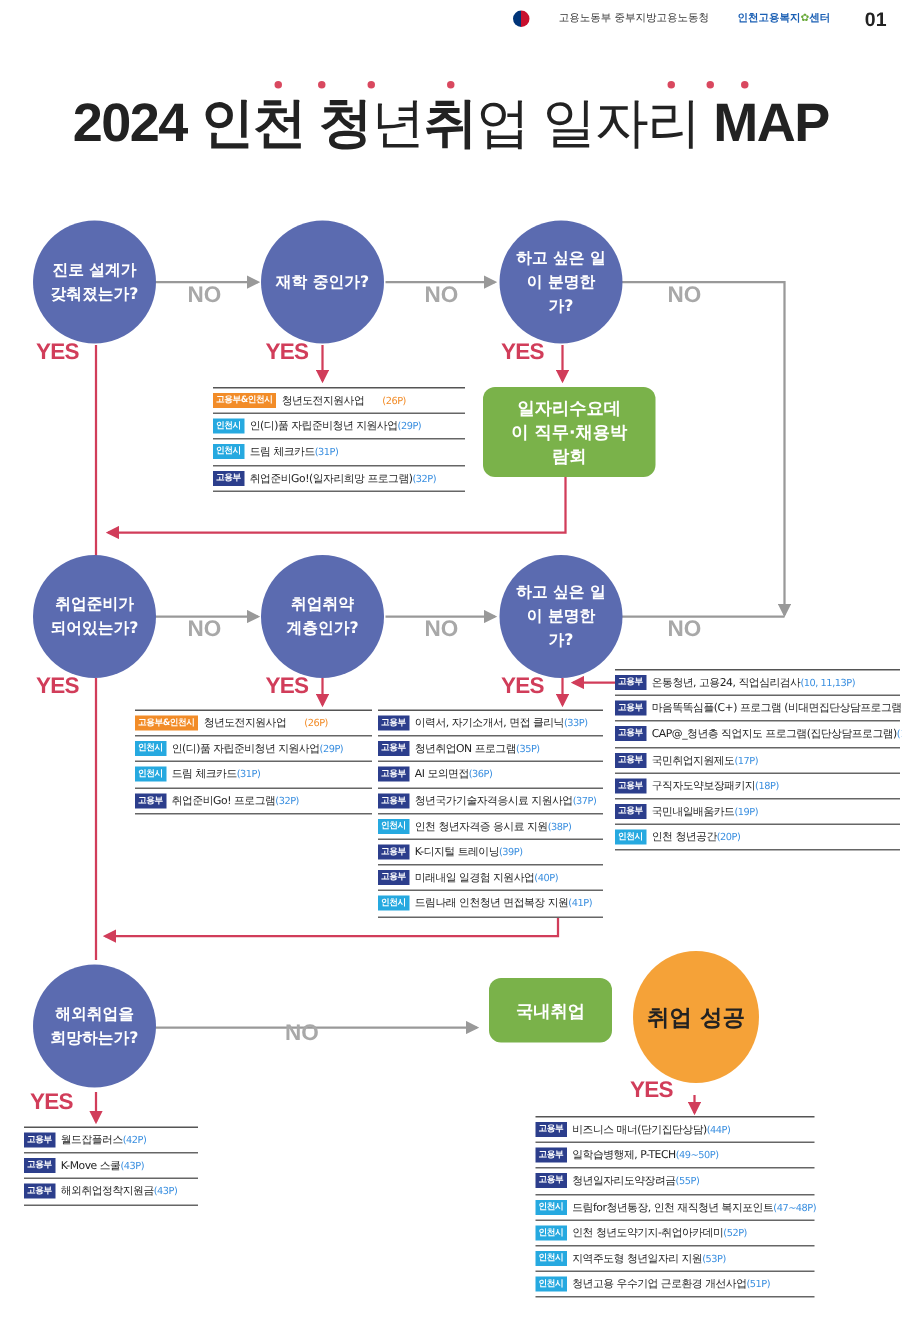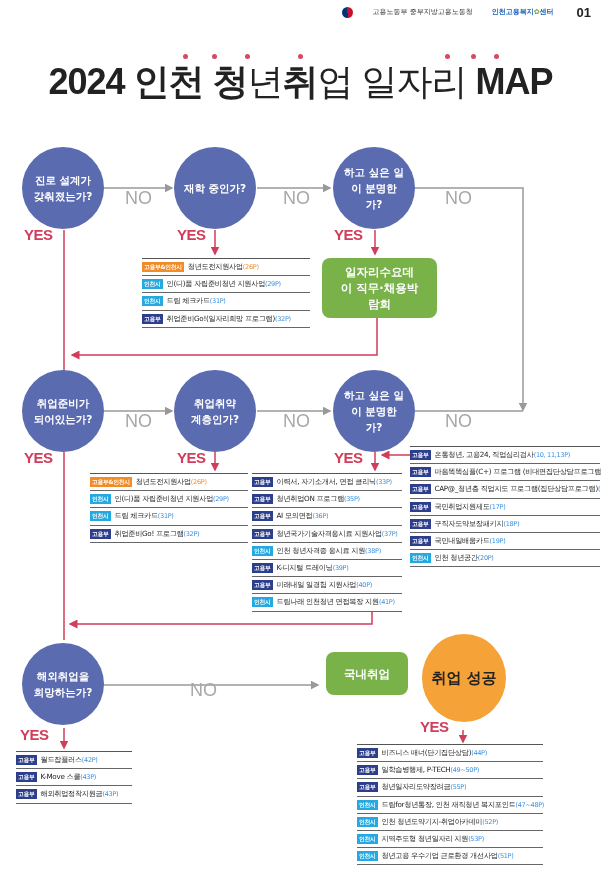--- a/index.html
+++ b/index.html
@@ -16,32 +16,32 @@
   .title { position: absolute; top: 58px; left: 0; width: 601px; text-align: center; font-family: "Liberation Sans", "DejaVu Sans", sans-serif; font-size: 36px; font-weight: bold; color: #222; letter-spacing: -1px; white-space: nowrap; }
   .title .light { font-weight: normal; }
   .dot { position: absolute; width: 5px; height: 5px; border-radius: 50%; background: #d9485f; }
 
   svg.lines { position: absolute; left: 0; top: 0; width: 601px; height: 893px; }
 
   .circle { position: absolute; width: 82px; height: 82px; border-radius: 50%; background: #5b6bb0; color: #fff; font-size: 10.5px; line-height: 16px; display: flex; align-items: center; justify-content: center; text-align: center; font-weight: bold; }
   .circle.success { background: #f5a238; color: #222; font-size: 15px; width: 84px; height: 88px; }
 
   .lbl-yes { position: absolute; color: #d13d5a; font-weight: bold; font-size: 15px; font-family: "Liberation Sans", sans-serif; letter-spacing: -0.5px; }
-  .lbl-no { position: absolute; color: #a8a8a8; font-weight: normal; font-size: 18px; font-family: "Liberation Sans", sans-serif; }
+  .lbl-no { position: absolute; color: #a8a8a8; font-weight: bold; font-size: 15px; font-family: "Liberation Sans", sans-serif; }
 
   .gbox { position: absolute; background: #7ab24a; color: #fff; border-radius: 8px; display: flex; align-items: center; justify-content: center; text-align: center; font-weight: bold; font-size: 11.5px; line-height: 16px; }
 
   .list { position: absolute; border-top: 1.5px solid #555; }
   .item { display: flex; align-items: center; height: 17.2px; border-bottom: 1.5px solid #666; white-space: nowrap; font-size: 7.2px; color: #222; letter-spacing: -0.3px; }
   .badge { display: inline-block; color: #fff; font-size: 5.8px; padding: 1px 2px; margin-right: 4px; line-height: 8px; font-weight: bold; }
   .b-moel { background: #2c3e8c; }
   .b-inc { background: #26a9e0; }
   .b-both { background: #f28c28; }
   .pages { color: #3a8fe0; font-size: 6.5px; }
-  .pages.orange { color: #f28c28; }
+  .pages.orange { color: #f28c28; padding-left: 12px; }
 </style>
 </head>
 <body>
 
 <div class="hdr">
   <span class="logo"></span>
   <span>고용노동부 중부지방고용노동청</span>
   <span class="inc"><span>인천고용복지</span><span class="star">✿</span><span>센터</span></span>
   <span class="pg">01</span>
 </div>

